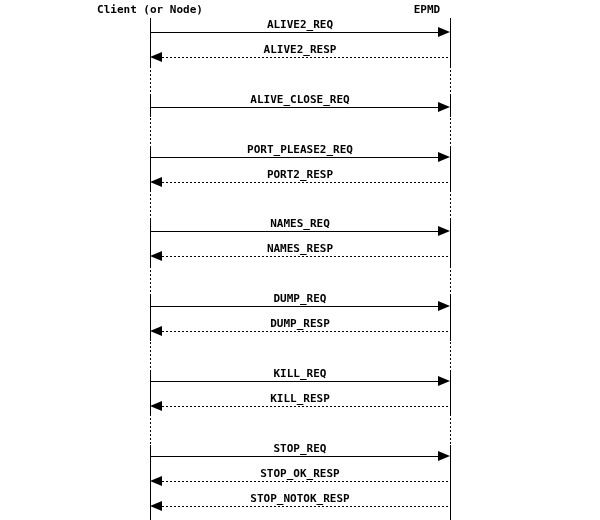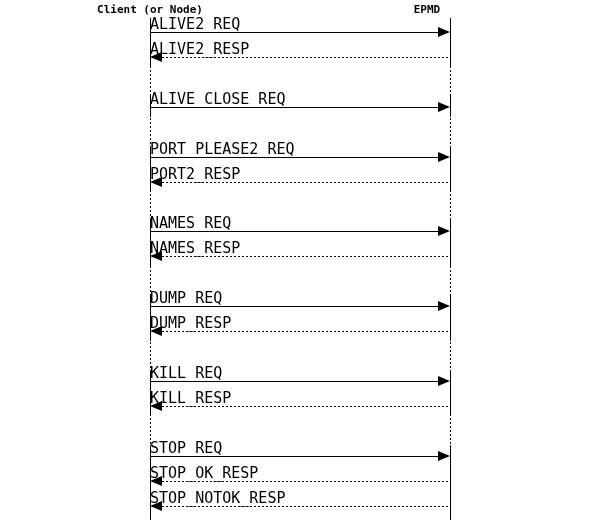--- a/index.html
+++ b/index.html
@@ -33,23 +33,23 @@
   }
   .message {
     position: absolute;
     height: 0;
   }
   .msg-label {
     position: absolute;
     left: 0;
     right: 0;
     bottom: 2px;
-    text-align: left;
-    font-size: 15px;
-    font-weight: normal;
+    text-align: center;
+    font-size: 11px;
+    font-weight: bold;
     line-height: 11px;
     white-space: nowrap;
   }
   .msg-line {
     position: absolute;
     top: 0;
     height: 1px;
   }
   .line-solid .msg-line { background: #000; }
   .line-dotted .msg-line {

